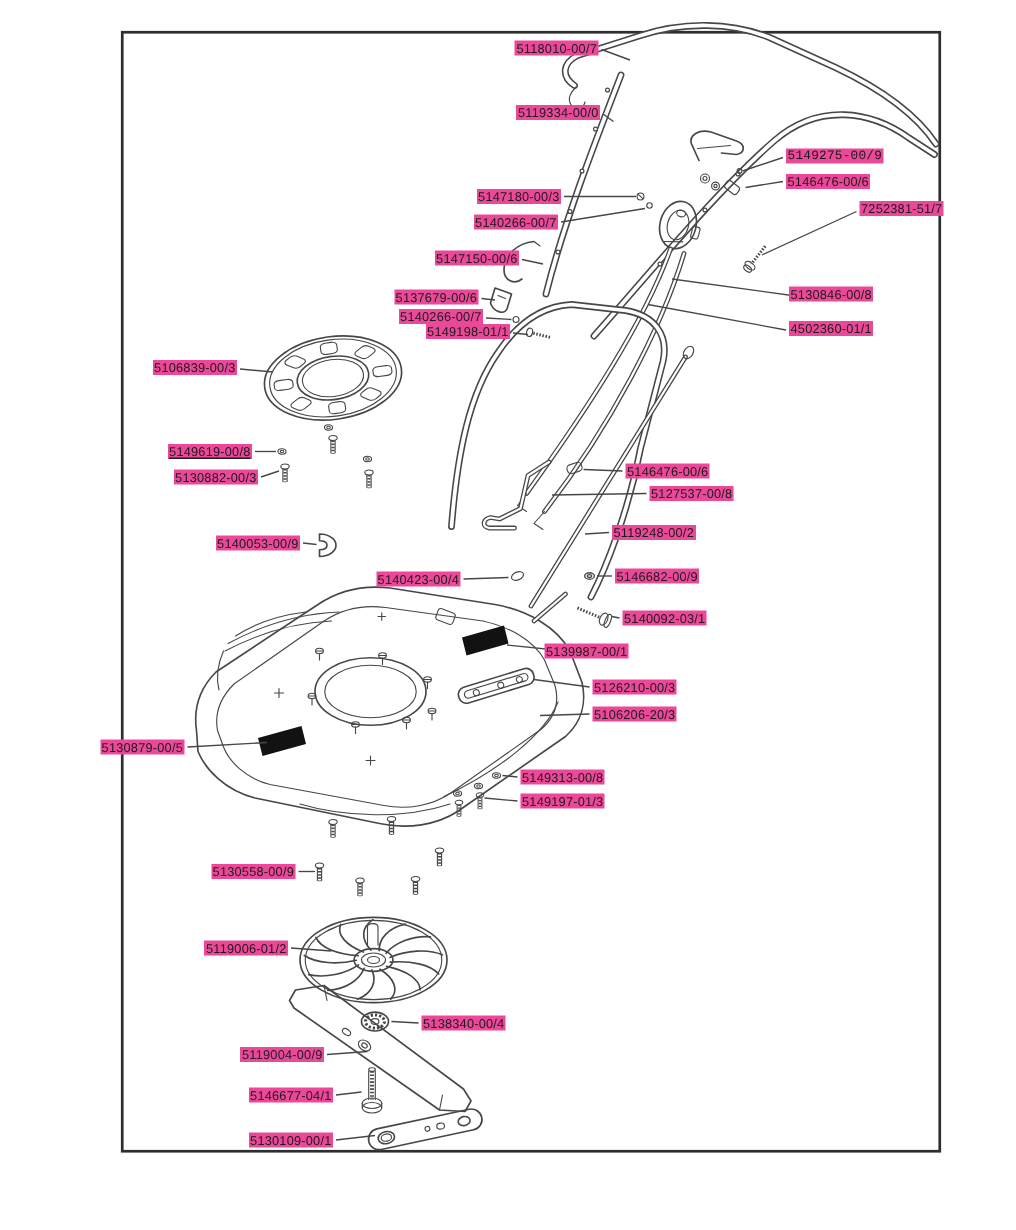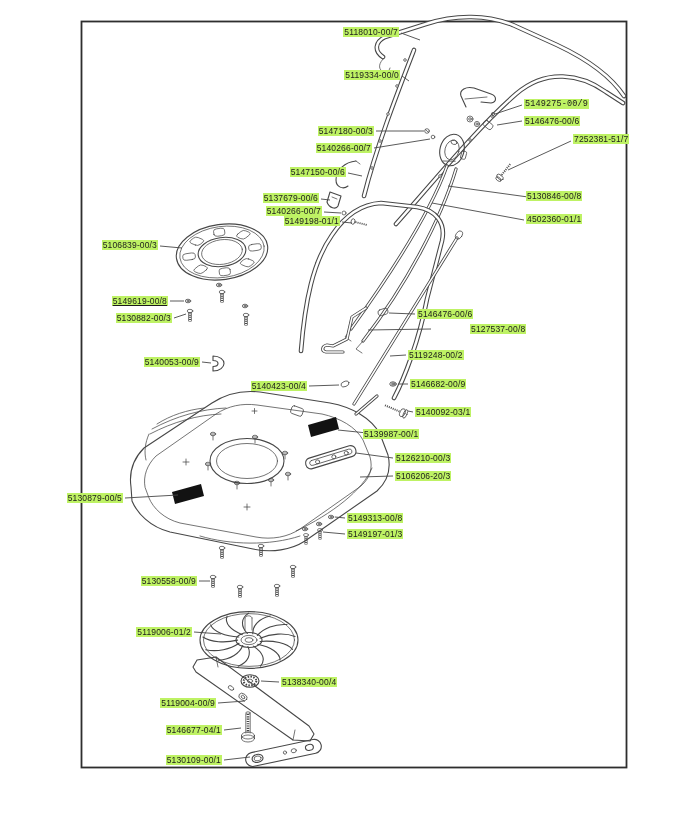--- a/index.html
+++ b/index.html
@@ -6,21 +6,21 @@
   body{width:677px;height:820px;font-family:"Liberation Sans",sans-serif;}
   #page{position:relative;width:677px;height:820px;background:#fff;overflow:hidden;}
   #art{position:absolute;left:0;top:0;}
   #labels{position:absolute;left:0;top:0;width:677px;height:820px;pointer-events:none;}
   .callout{
     position:absolute;
     font-size:8.5px;
     line-height:10px;
     color:var(--text,#1b1b1b);
     white-space:nowrap;
-    background:#bef264;
+    background:#ec4899;
     padding:0 1px;
     letter-spacing:.15px;
   }
   
   .s{fill:none;stroke:var(--line,#474747);stroke-width:1.1;stroke-linecap:round;stroke-linejoin:round;}
   .thin{stroke-width:.75;}
   .tube{fill:none;stroke:var(--line,#474747);stroke-width:4.6;stroke-linecap:round;stroke-linejoin:round;}
   .tubei{fill:none;stroke:#fff;stroke-width:2.5;stroke-linecap:round;stroke-linejoin:round;}
   .tube2{fill:none;stroke:var(--line,#474747);stroke-width:3.2;stroke-linecap:round;stroke-linejoin:round;}
   .tube2i{fill:none;stroke:#fff;stroke-width:1.5;stroke-linecap:round;stroke-linejoin:round;}
@@ -361,21 +361,21 @@
       <div class="callout" style="right: 331px; text-align: right; top: 167px;">5147150-00/6</div>
       <div class="callout" style="right: 358px; text-align: right; top: 193px;">5137679-00/6</div>
       <div class="callout" style="right: 355px; text-align: right; top: 206px;">5140266-00/7</div>
       <div class="callout" style="right: 337px; text-align: right; top: 216px;">5149198-01/1</div>
       <div class="callout" style="left: 500px; top: 191px; margin-left: 26px;">5130846-00/8</div>
       <div class="callout" style="left: 526px; top: 214px;">4502360-01/1</div>
       <div class="callout" style="right: 519px; text-align: right; top: 240px;">5106839-00/3</div>
       <div class="callout" style="right: 509px; text-align: right; top: 296px; text-decoration: underline;">5149619-00/8</div>
       <div class="callout" style="right: 505px; text-align: right; top: 313px;">5130882-00/3</div>
       <div class="callout" style="left: 417px; top: 309px;">5146476-00/6</div>
-      <div class="callout" style="left: 433px; top: 324px; margin-left: 37px;">5127537-00/8</div>
+      <div class="callout" style="left: 433px; top: 324px;">5127537-00/8</div>
       <div class="callout" style="right: 477px; text-align: right; top: 357px;">5140053-00/9</div>
       <div class="callout" style="left: 408px; top: 350px;">5119248-00/2</div>
       <div class="callout" style="right: 370px; text-align: right; top: 381px;">5140423-00/4</div>
       <div class="callout" style="left: 410px; top: 379px;">5146682-00/9</div>
       <div class="callout" style="left: 415px; top: 407px;">5140092-03/1</div>
       <div class="callout" style="left: 363px; top: 429px;">5139987-00/1</div>
       <div class="callout" style="left: 395px; top: 453px;">5126210-00/3</div>
       <div class="callout" style="left: 395px; top: 471px; text-align: right;">5106206-20/3</div>
       <div class="callout" style="right: 554px; text-align: right; top: 493px;">5130879-00/5</div>
       <div class="callout" style="left: 347px; top: 513px;">5149313-00/8</div>

